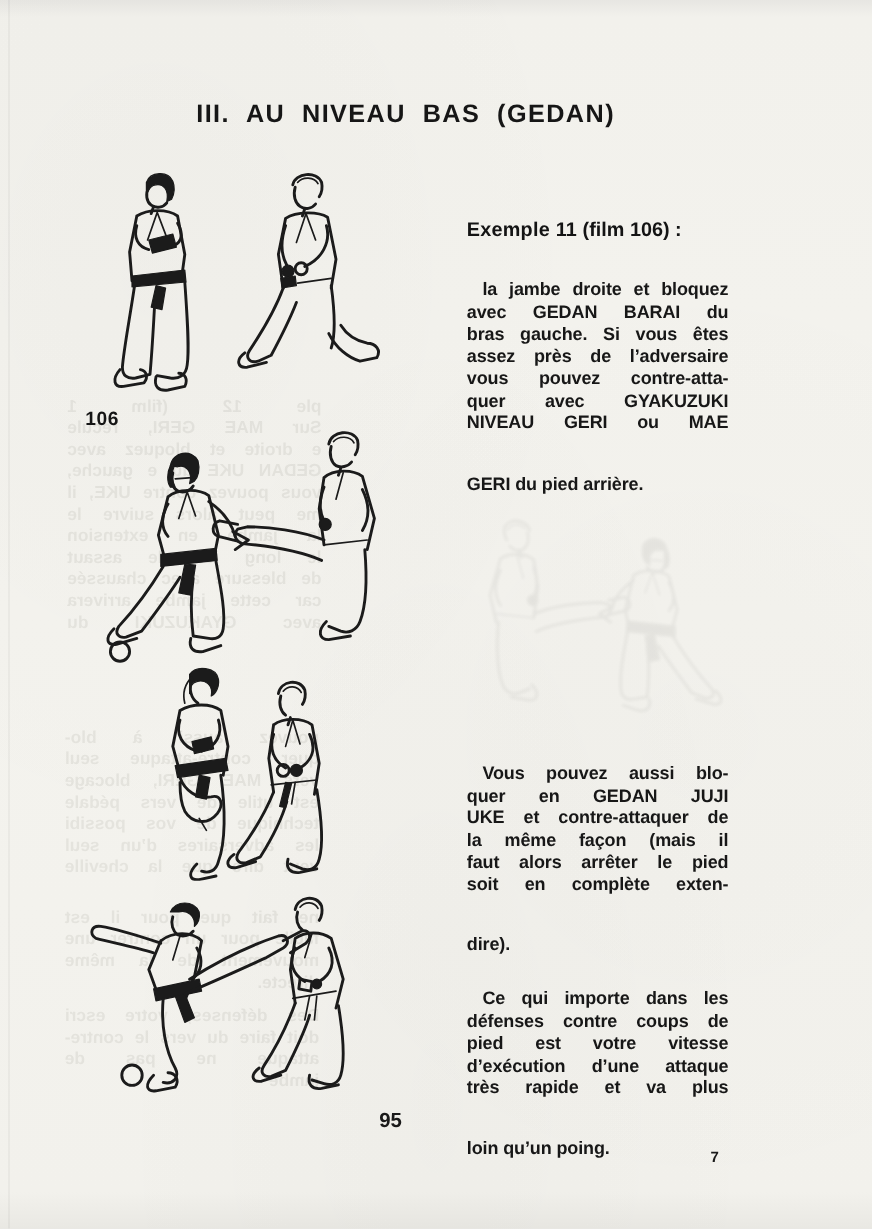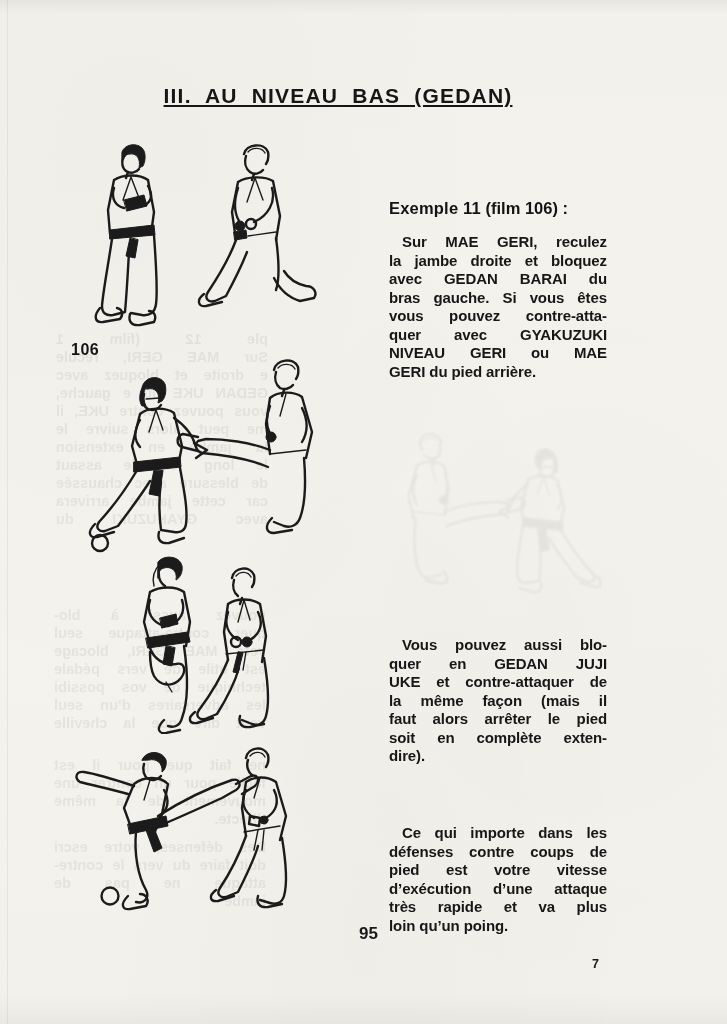--- a/index.html
+++ b/index.html
@@ -13,35 +13,35 @@
     background:
       radial-gradient(ellipse at 18% 22%, rgba(0,0,0,0.015), transparent 45%),
       radial-gradient(ellipse at 80% 60%, rgba(0,0,0,0.012), transparent 50%),
       radial-gradient(ellipse at 50% 90%, rgba(0,0,0,0.015), transparent 55%),
       linear-gradient(180deg, #e7e6e2 0px, #f2f1ec 14px, #f4f3ee 50%, #f2f1ec 97%, #e9e8e3 100%);
     color:#1a1a1a;
   }
   .edge-left{position:absolute;left:7px;top:0;width:1px;height:100%;background:rgba(0,0,0,0.06);}
   .title{
     position:absolute;left:0;top:84px;width:676px;text-align:center;
-    font-size:21px;font-weight:700;letter-spacing:1.2px;word-spacing:7px;color:#161616;text-decoration:underline;
+    font-size:21px;font-weight:700;letter-spacing:1.2px;word-spacing:7px;color:#161616;
   }
   .fig{position:absolute;}
   .fig path, .fig circle{stroke:#1b1b1b;stroke-width:2.4;fill:none;stroke-linecap:round;stroke-linejoin:round;}
   .fig .fill{fill:#1b1b1b;stroke:#1b1b1b;stroke-width:1;}
   .fig .thin{stroke-width:1.4;}
   .fig-label{position:absolute;font-size:16px;font-weight:700;letter-spacing:.5px;color:#151515;}
   .tcol{position:absolute;width:218px;color:#171717;font-weight:700;font-size:15px;line-height:18.5px;letter-spacing:-0.1px;}
-  .ex-heading{position:absolute;left:389px;top:199px;font-size:16.5px;color:#141414;white-space:nowrap;}
+  .ex-heading{position:absolute;left:389px;top:183px;font-size:16.5px;color:#141414;white-space:nowrap;}
   .ex-heading .h-strong{font-weight:800;letter-spacing:.2px;}
   .ex-heading .h-rest{font-weight:700;}
   .tline{text-align:justify;text-align-last:justify;}
-  .tcol .tline:last-child{text-align-last:left;}
+  .tcol .tline:last-child{text-align-last:left;margin-top:32px;}
   .tcol .tline:first-child{text-indent:13px;}
-  .pageno{position:absolute;left:316px;top:924px;font-size:17px;font-weight:700;color:#1a1a1a;margin-left:43px;}
+  .pageno{position:absolute;left:316px;top:924px;font-size:17px;font-weight:700;color:#1a1a1a;}
   .sig{position:absolute;left:592px;top:957px;font-size:12.5px;font-weight:800;color:#1a1a1a;}
   .ghost-text{
     position:absolute;width:212px;
     font-weight:700;font-size:14.5px;line-height:18px;
     color:#9a998f;opacity:.16;filter:blur(.6px);
     transform:scaleX(-1);
   }
   .ghost-text .gline{text-align:justify;text-align-last:justify;min-height:10px;}
   .ghostfig{position:absolute;opacity:.06;filter:blur(1.2px);transform:scaleX(-1);}
   .marker-circle-open{fill:none;stroke:#1b1b1b;stroke-width:3;}
@@ -128,24 +128,24 @@
       <path d="M206,138 C212,150 222,158 232,161 L246,158 C250,152 245,146 238,146 C229,144 221,139 216,131"></path>
       <path d="M136,154 C128,160 130,167 138,166 L154,162"></path>
     </g>
   </svg>
   <div class="fig-label" style="left:71px;top:341px;">106</div>
 
   <div class="ex-heading">
     <span class="h-strong">Exemple 11</span><span class="h-rest"> (film 106) :</span>
   </div>
   <div class="tcol" style="left:389px;top:233px;">
-      <div class="tline">Sur MAE GERI, reculez</div>
       <div class="tline">la jambe droite et bloquez</div>
       <div class="tline">avec GEDAN BARAI du</div>
       <div class="tline">bras gauche. Si vous êtes</div>
+      <div class="tline">assez près de l’adversaire</div>
       <div class="tline">vous pouvez contre-atta-</div>
       <div class="tline">quer avec GYAKUZUKI</div>
       <div class="tline">NIVEAU GERI ou MAE</div>
       <div class="tline">GERI du pied arrière.</div>
     </div>
 
   <svg class="fig" style="left:54px;top:354px;" width="300" height="200" viewBox="0 0 300 200">
     <g id="g-fig2">
       <g>
         <path class="fill" d="M88,34 C90,22 106,20 111,30 C113,37 111,44 108,47 L104,49 C107,38 100,33 94,35 Z"></path>

